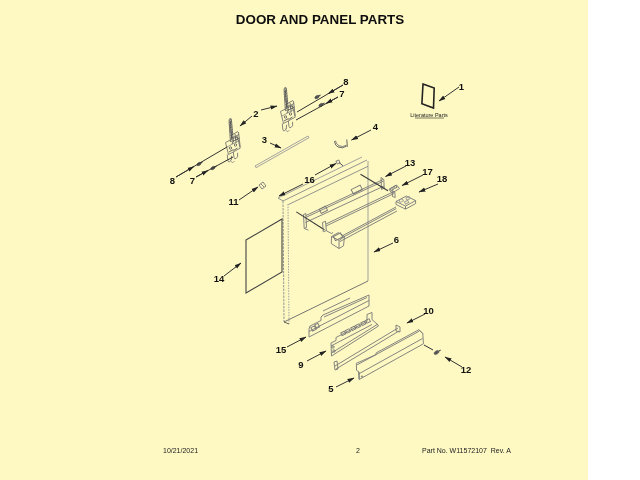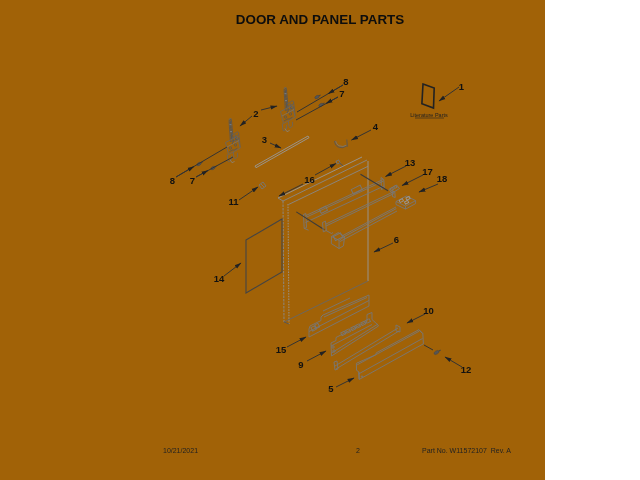--- a/index.html
+++ b/index.html
@@ -1,16 +1,16 @@
 <!DOCTYPE html>
 <html><head>
 <meta charset="utf-8">
 <style>
   html,body{margin:0;padding:0;background:#fff;}
-  .page{position:relative;width:545px;height:480px;background:#a16207;font-family:"Liberation Sans",sans-serif;}
+  .page{position:relative;width:588px;height:480px;background:#fef9c3;font-family:"Liberation Sans",sans-serif;}
   svg{position:absolute;left:0;top:0;}
   .lbl{font-family:"Liberation Sans",sans-serif;font-weight:bold;font-size:9.5px;fill:#111;}
 </style>
 </head>
 <body>
 <div class="page">
 <svg width="640" height="480" viewBox="0 0 640 480">
 
   <text x="320" y="24" text-anchor="middle" font-family="Liberation Sans, sans-serif" font-size="13.4" font-weight="bold" fill="#0d0d0d">DOOR AND PANEL PARTS</text>
 

